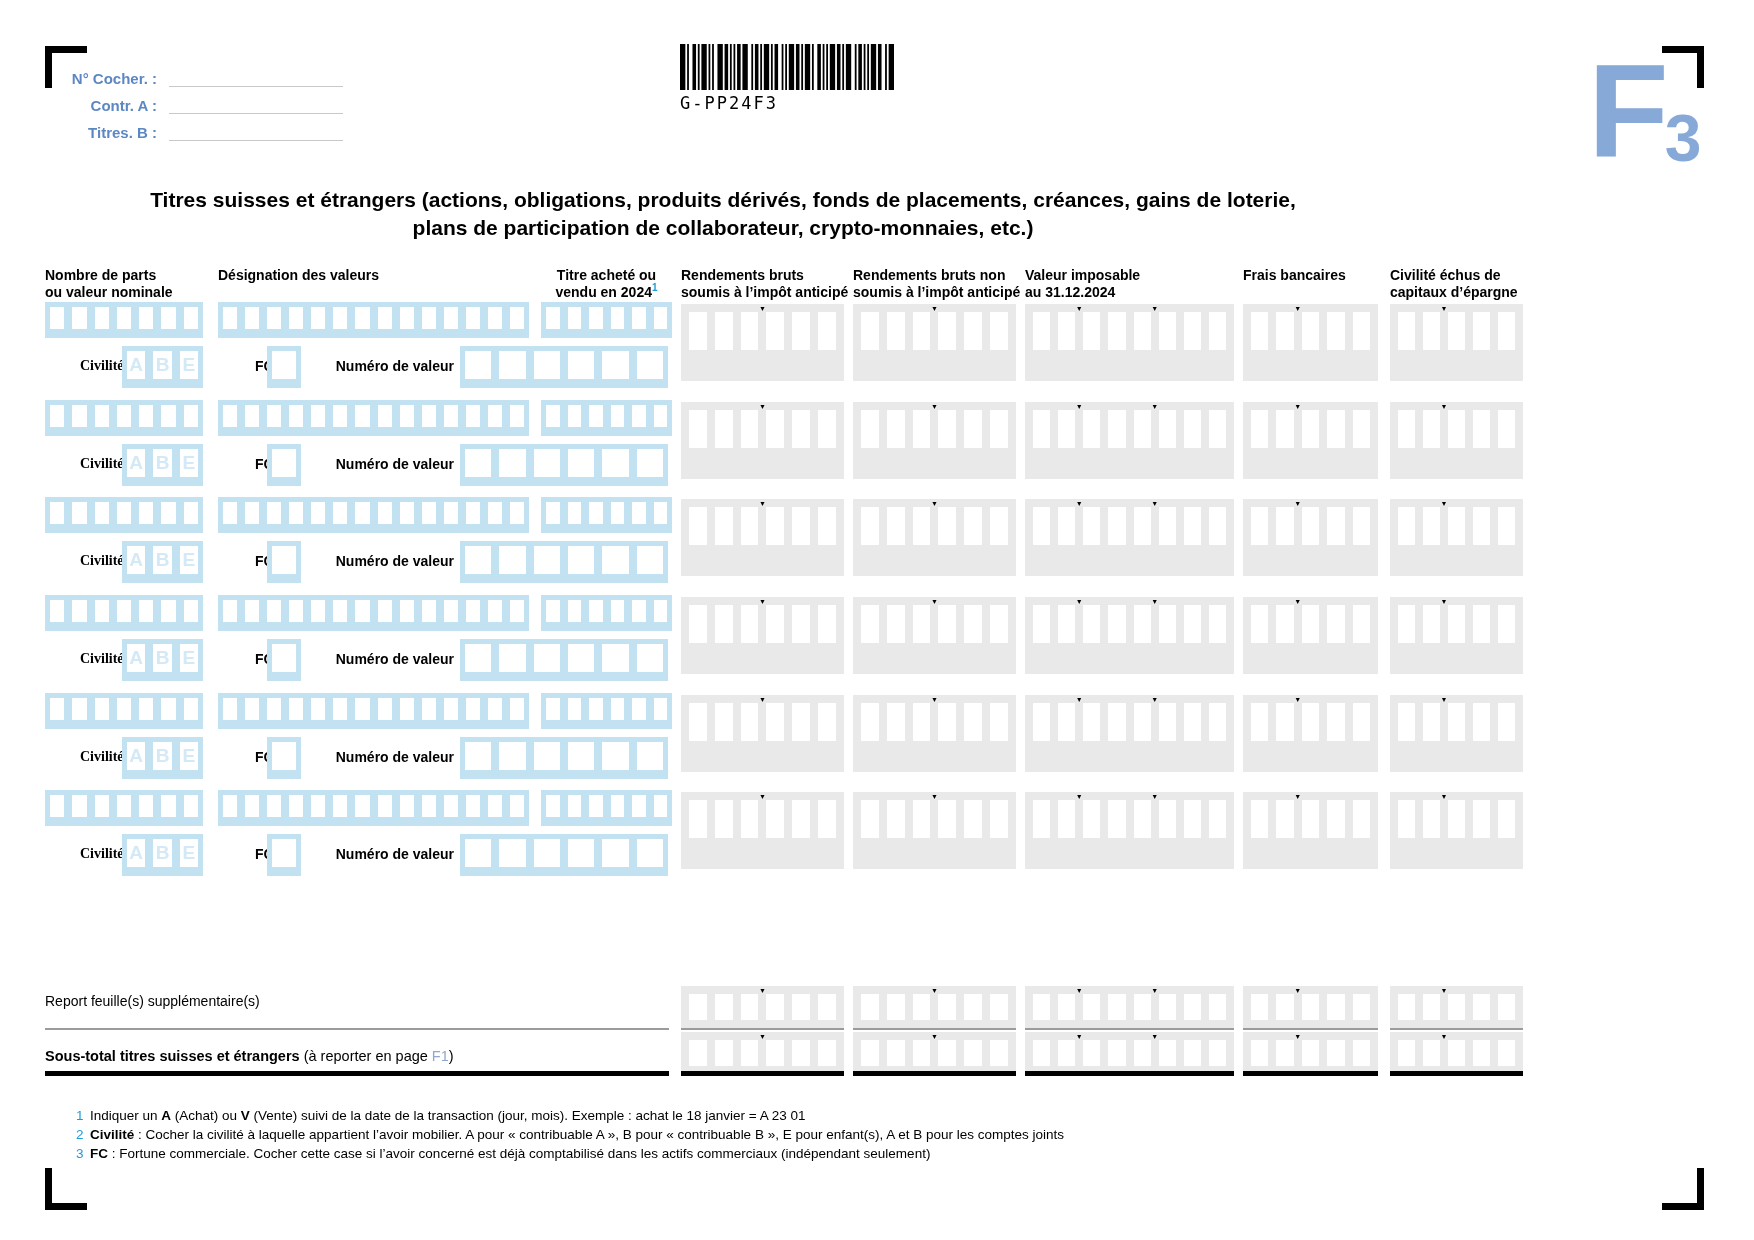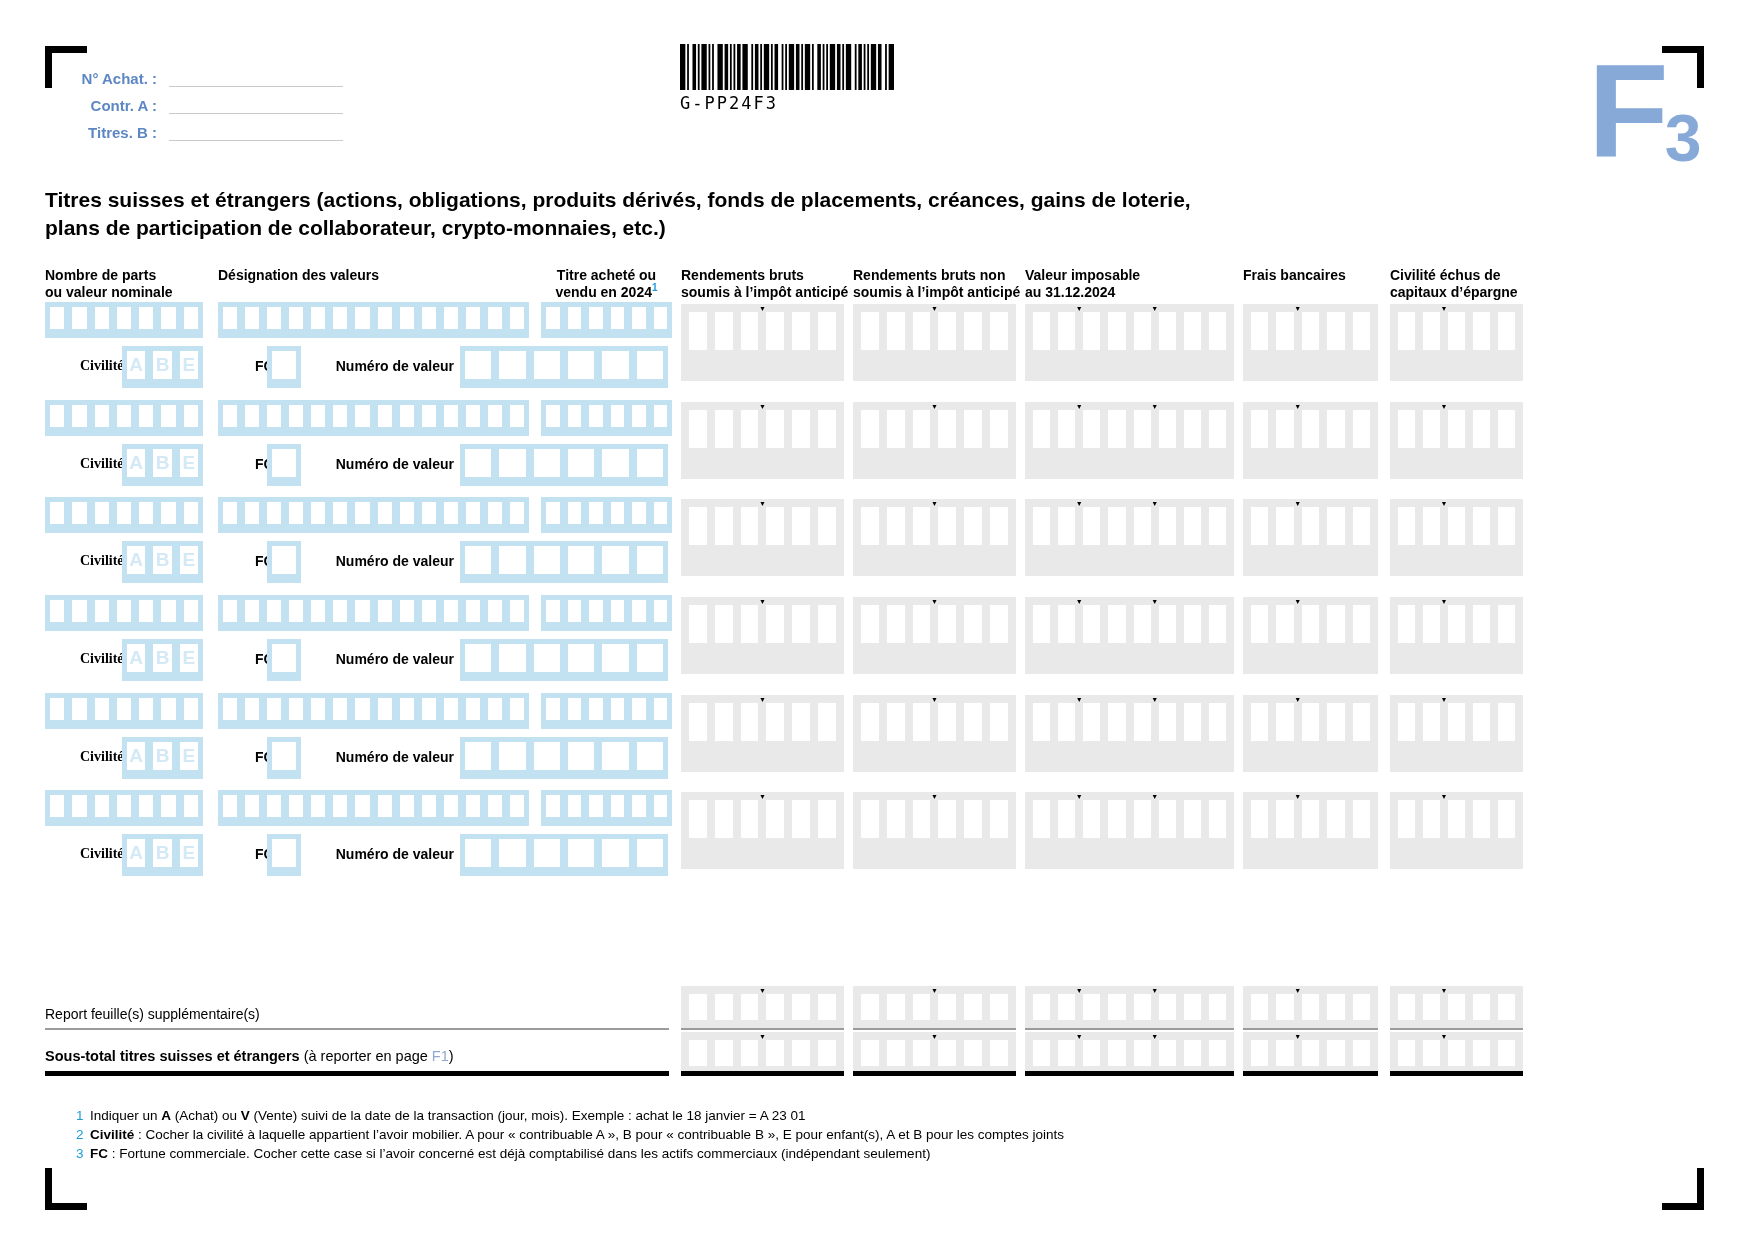--- a/index.html
+++ b/index.html
@@ -30,21 +30,21 @@
   .barcode-wrap { position:absolute; left:680px; top:44px; width:214px; text-align:left; }
   .bars svg { display:block; }
   .bartext { font-family:"DejaVu Sans Mono", monospace; font-size:17px; letter-spacing:2px; margin-top:3px; }
 
   
   .f3 { position:absolute; left:1588px; top:60px; color:#87a9d8; font-weight:bold; display:flex; align-items:flex-end; }
   .f3l { font-size:132px; line-height:0.78; }
   .f3s { font-size:66px;  line-height:0.76; margin-left:-4px; }
 
   
-  .title { position:absolute; left:45px; top:186px; width:1356px; 
+  .title { position:absolute; left:45px; top:186px; width:1356px; text-align:center;
            font-size:21px; font-weight:bold; line-height:28px; }
 
   
   .col-nombre      { left:45px;   width:158px; }
   .col-designation { left:218px;  width:311px; }
   .col-titre       { left:541px;  width:131px;text-align:center; }
   .col-m0 { left:681px;  width:163px; }
   .col-m1 { left:853px;  width:163px; }
   .col-m2 { left:1025px; width:209px; }
   .col-m3 { left:1243px; width:135px; }
@@ -78,21 +78,21 @@
   .cells { display:flex; gap:8px; padding:8px 8px 0 8px; }
   .row .money .cells { height:46px; }
   .mcell { flex:1; background:#fff; }
   .tri { position:absolute; top:1px; font-size:7px; line-height:8px; transform:translateX(-50%); color:#000; }
 
   
   .money.total.rpt { top:986px;  height:44px; border-bottom:2px solid #9b9b9b; }
   .money.total.sub { top:1032px; height:44px; border-bottom:5px solid #000; }
   .money.total .cells { height:34px; }
   .report-line    { position:absolute; left:45px; top:986px;  width:624px; height:44px; border-bottom:2px solid #9b9b9b;
-                    display:flex; align-items:flex-end; padding-bottom:6px; font-size:14px; }
+                    display:flex; align-items:flex-end; padding-bottom:19px; font-size:14px; }
   .soustotal-line { position:absolute; left:45px; top:1032px; width:624px; height:44px; border-bottom:5px solid #000;
                     display:flex; align-items:flex-end; padding-bottom:7px; font-size:14.5px; }
 
   
   .footnotes { position:absolute; left:76px; top:1106px; font-size:13.5px; line-height:19px; }
   .fn { display:flex; }
   .fn-num { color:#1f9cd8; width:14px; flex:none; }
   .fn-body { white-space:nowrap; }
 </style>
 </head>
@@ -100,21 +100,21 @@
 
 <div class="page">
 
   <div class="crop tl"></div>
   <div class="crop tr"></div>
   <div class="crop bl"></div>
   <div class="crop br"></div>
 
   <div class="contr">
     <div class="contr-row">
-      <span class="clabel">N° Achat. :</span>
+      <span class="clabel">N° Cocher. :</span>
       <span class="cline"></span>
     </div>
     <div class="contr-row">
       <span class="clabel">Contr. A :</span>
       <span class="cline"></span>
     </div>
     <div class="contr-row">
       <span class="clabel">Titres. B :</span>
       <span class="cline"></span>
     </div>

